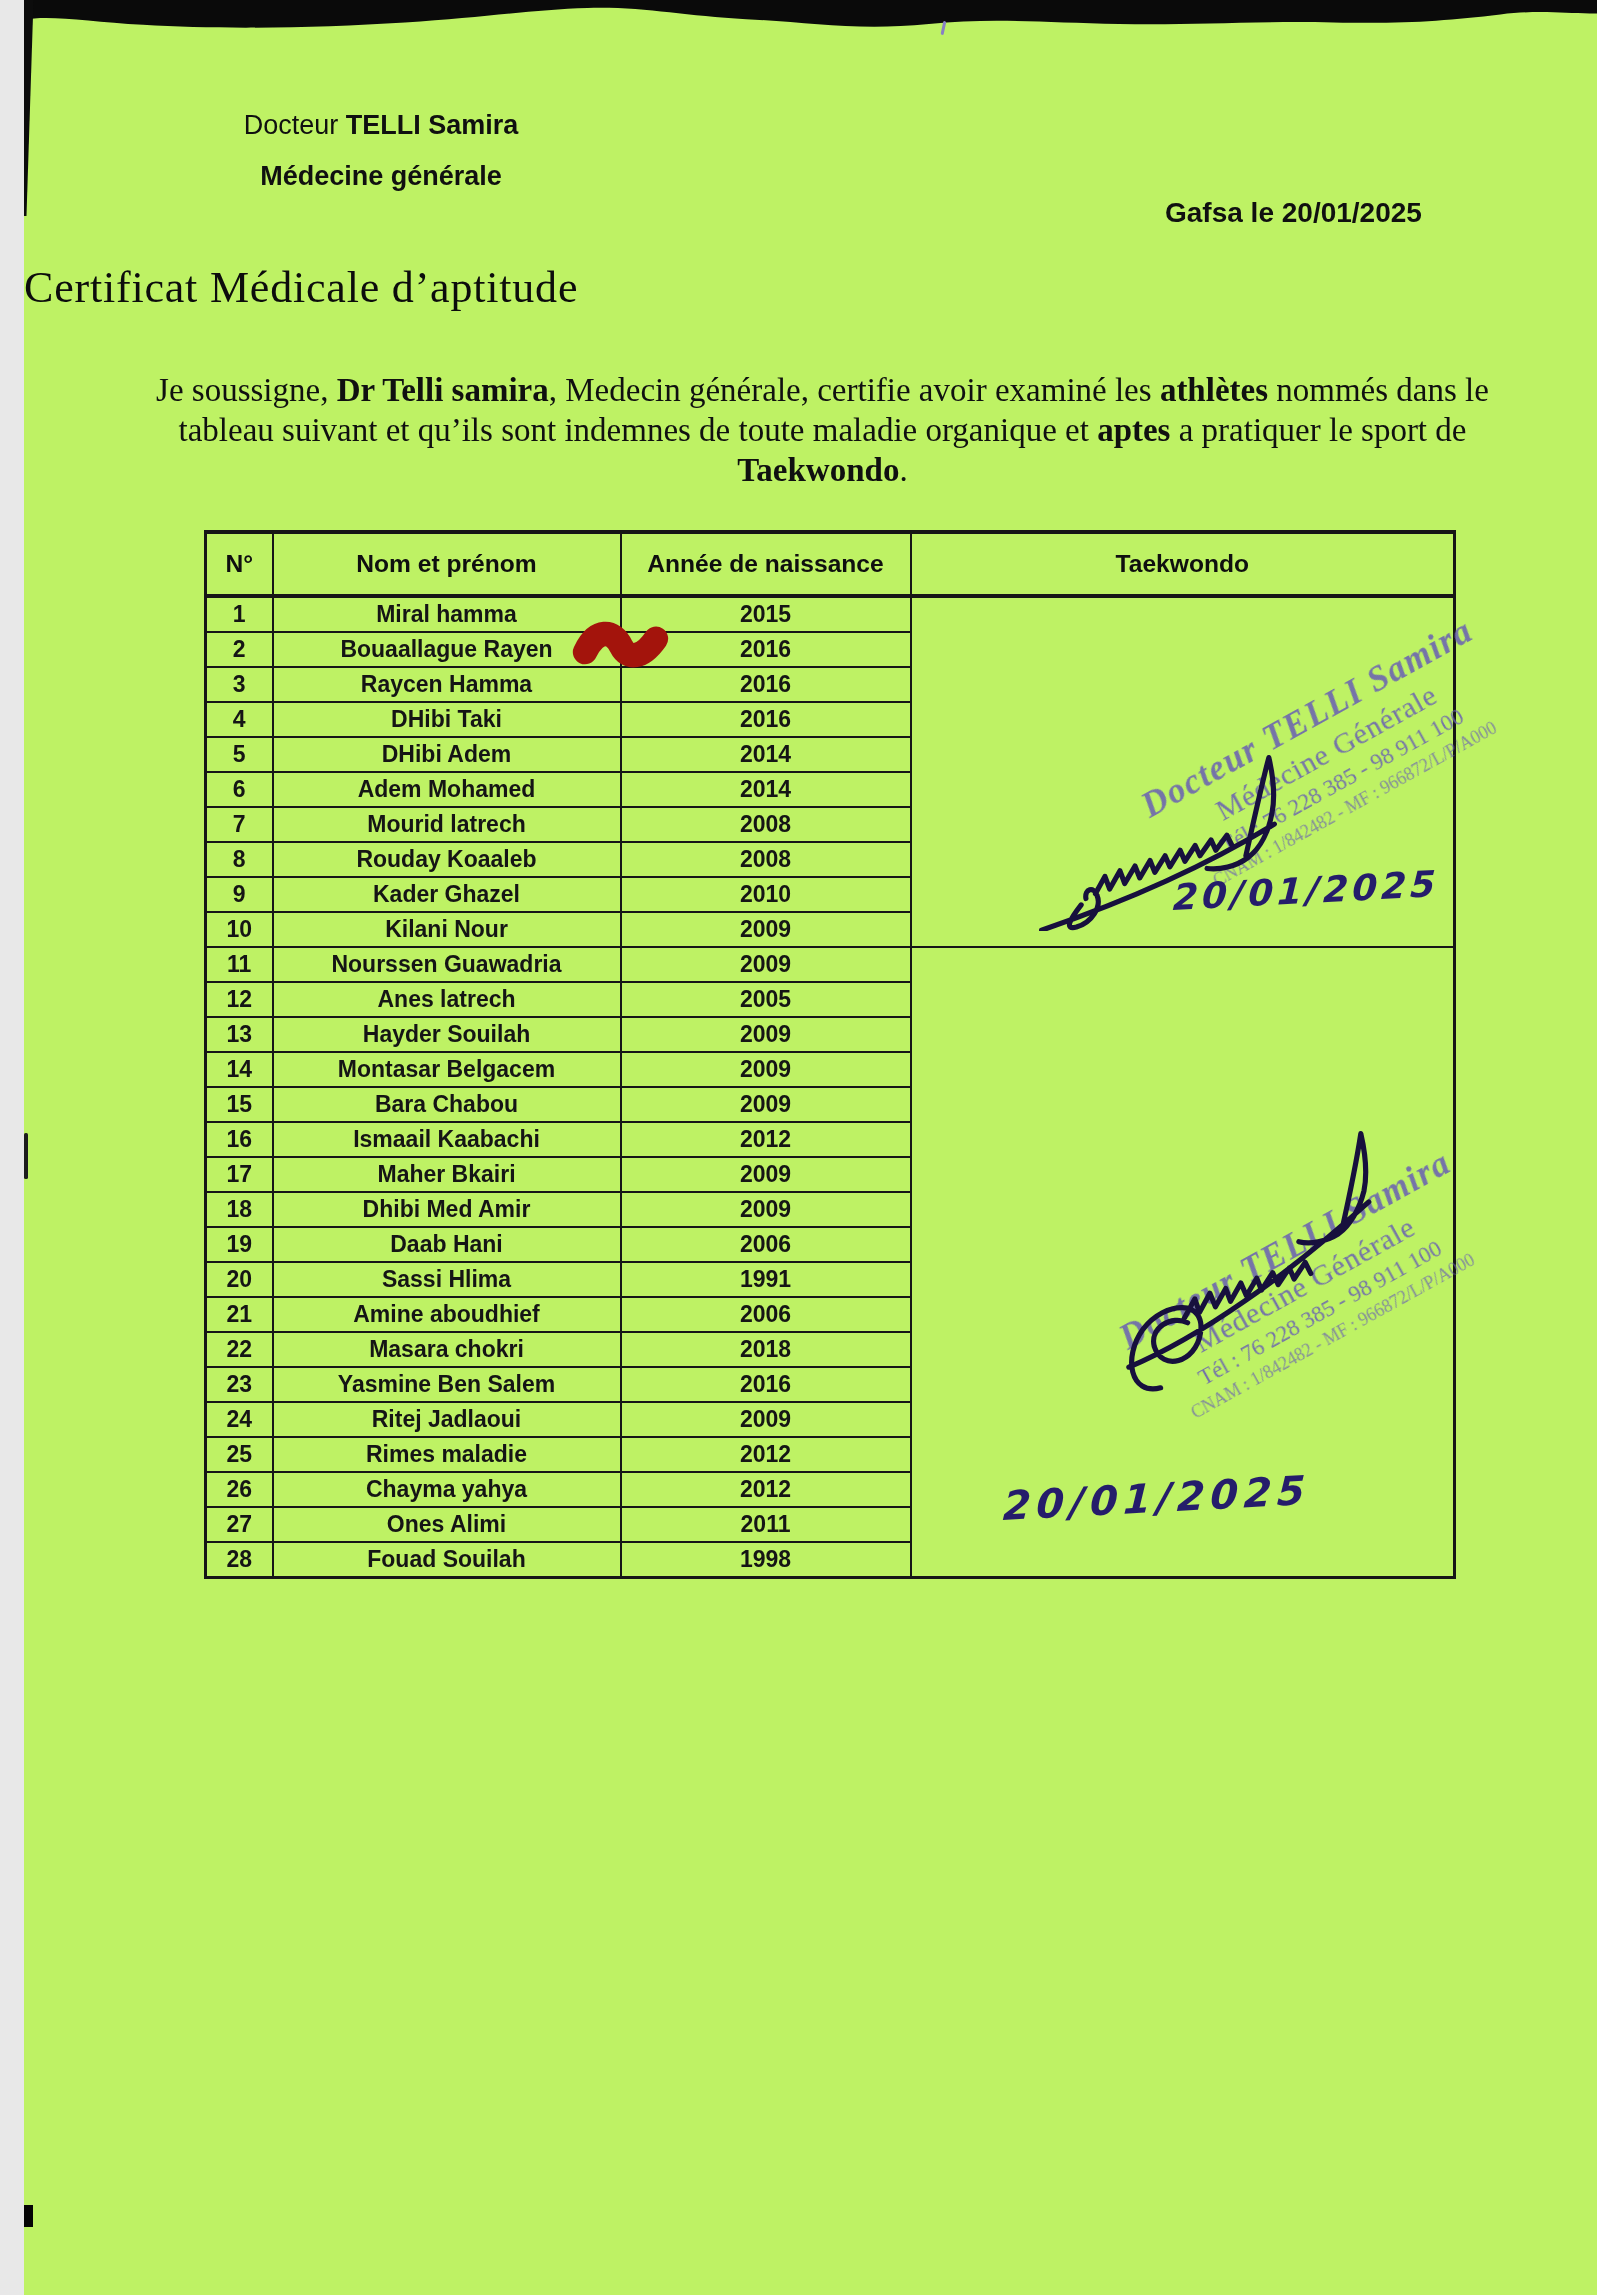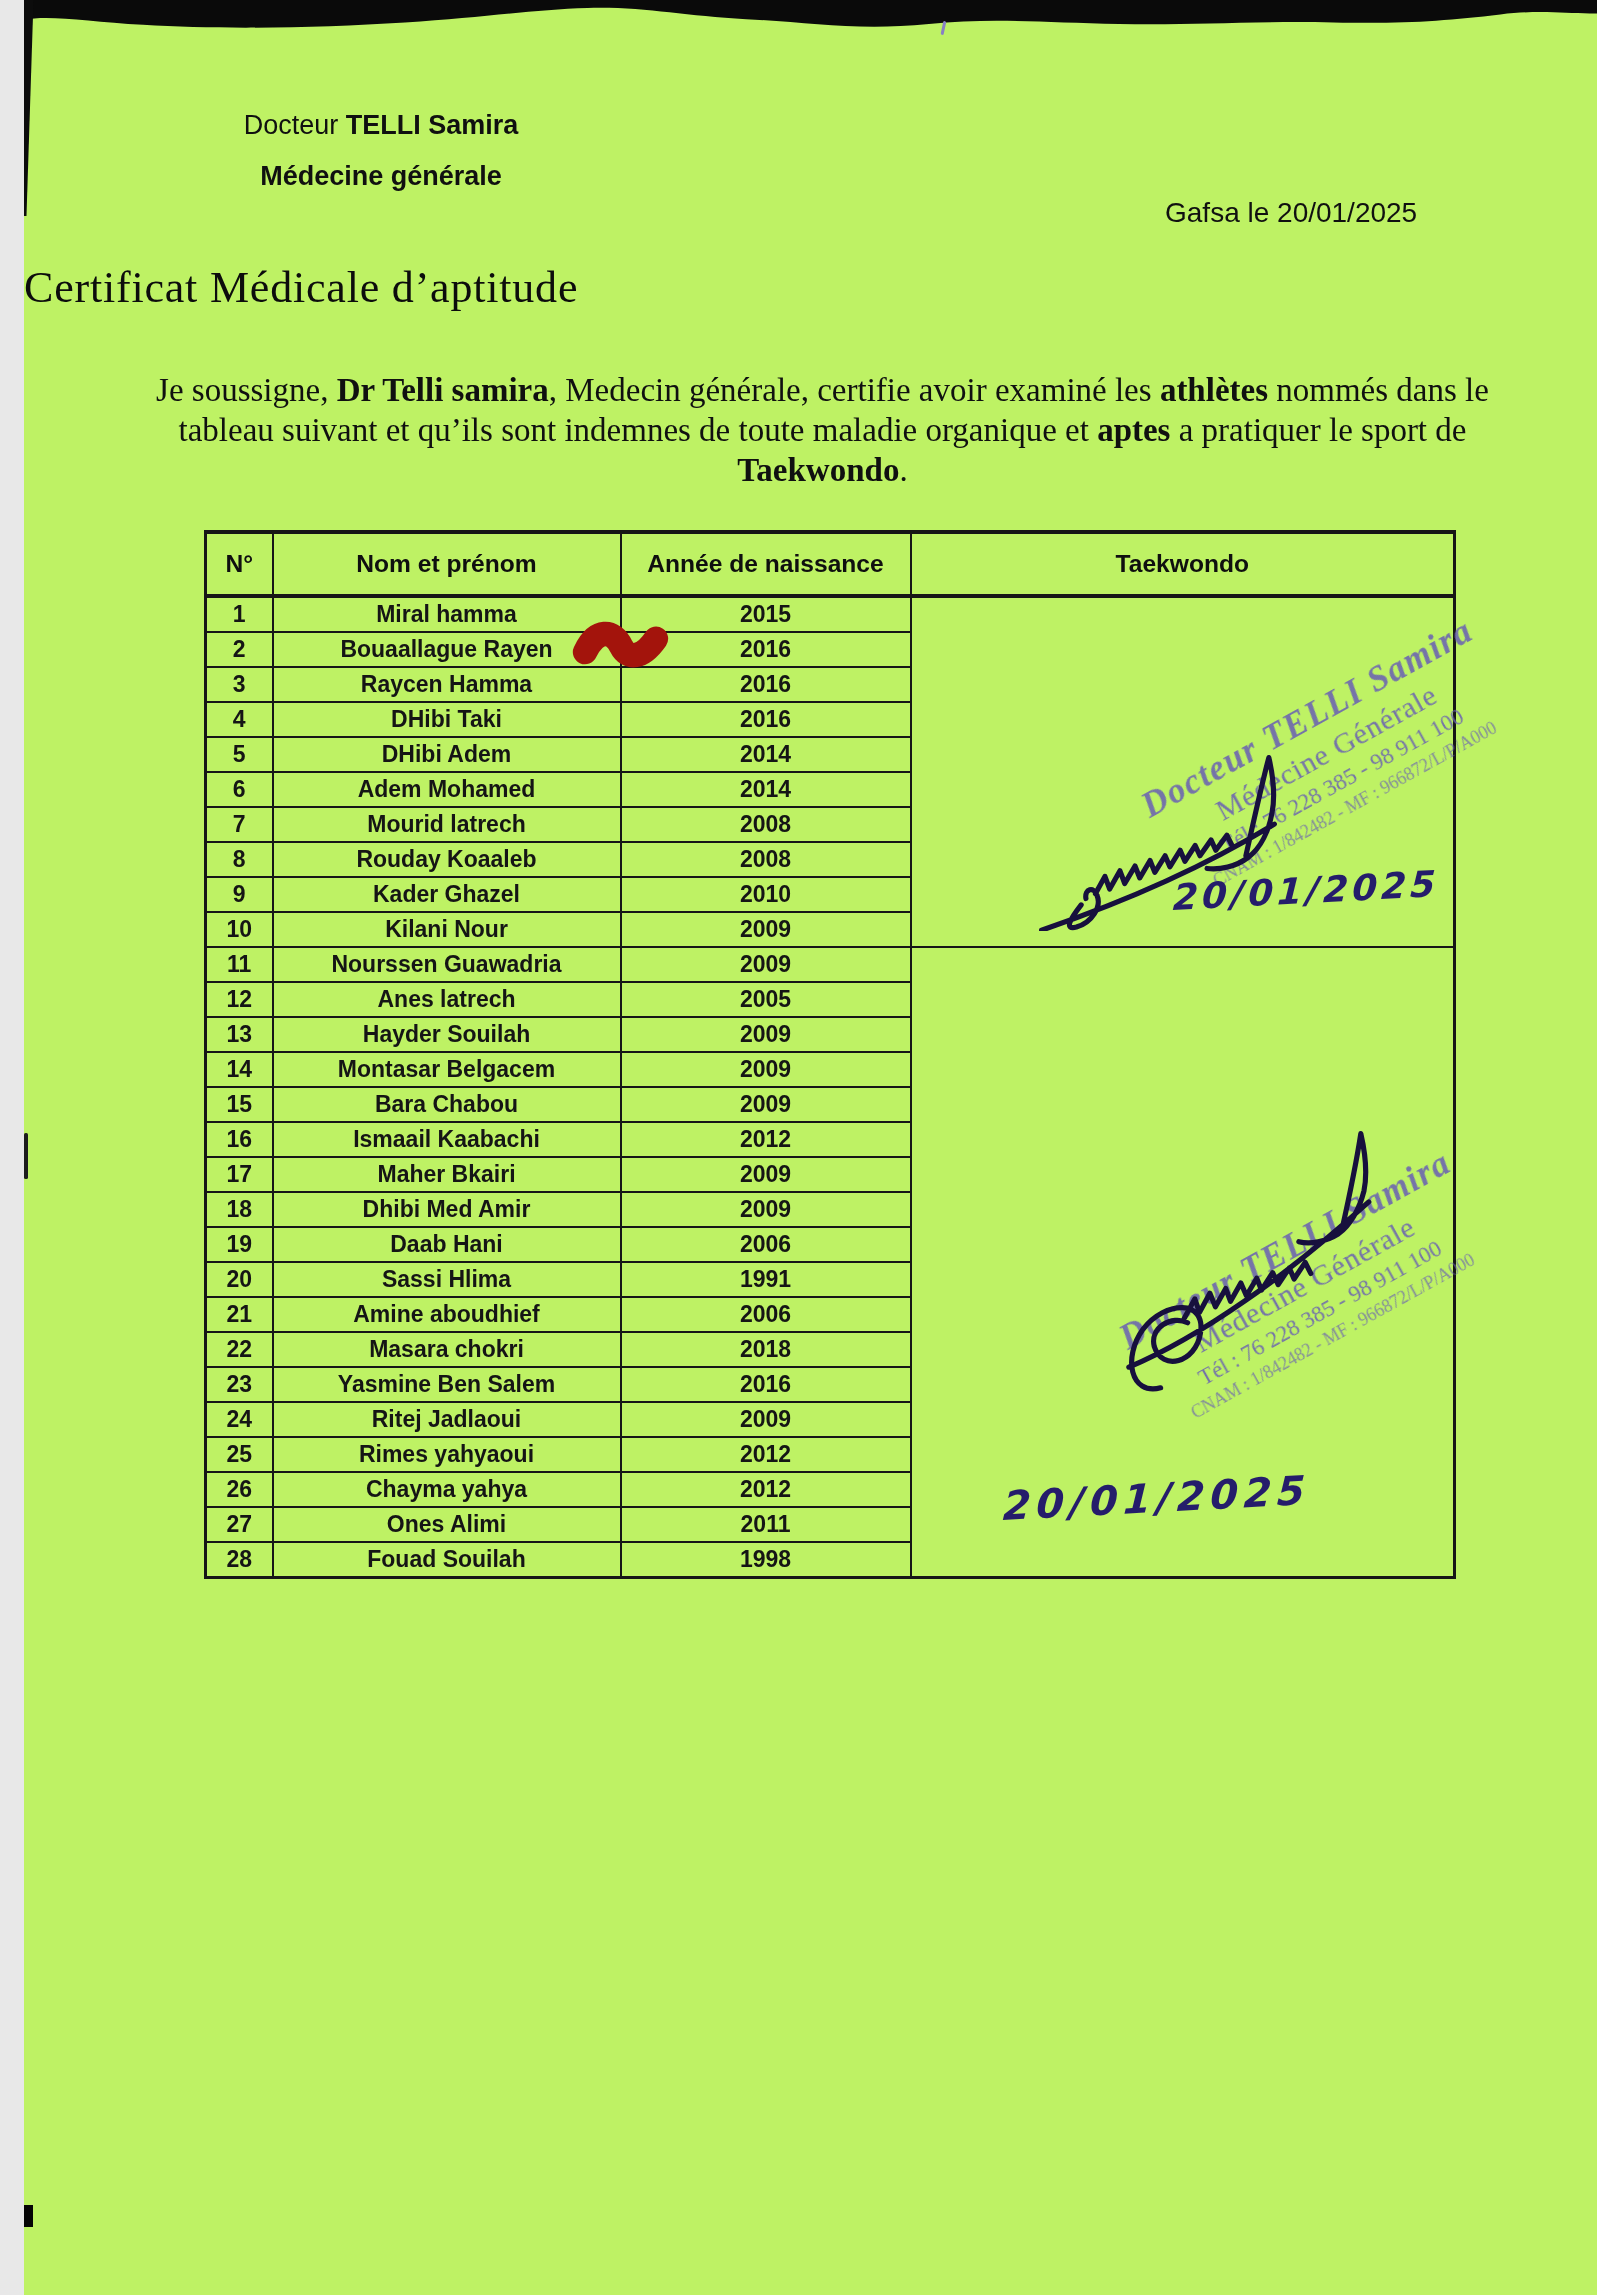--- a/index.html
+++ b/index.html
@@ -17,21 +17,21 @@
   .left-strip{
     position:absolute;left:0;top:0;width:9.5px;height:216px;background:#0c0c0c;
     clip-path:polygon(0 0,100% 0,26% 100%,0 100%);
   }
   .left-tick{position:absolute;left:0;top:1133px;width:4px;height:46px;background:#1d1d1d;border-radius:1.6px;}
   .corner-mark{position:absolute;left:0;top:2205px;width:8.7px;height:22px;background:#050505;}
   .purple-dash{position:absolute;left:918px;top:20.6px;width:3.2px;height:13.5px;background:#8880c4;transform:rotate(12deg);border-radius:1.6px;}
   
   .clinic{position:absolute;left:119px;top:100px;width:476px;text-align:center;font-size:27px;line-height:51px;font-weight:700;color:#101010;}
   .clinic .light{font-weight:400;}
-  .place-date{position:absolute;left:1141px;top:197px;font-size:28px;font-weight:400;color:#101010;}
+  .place-date{position:absolute;left:1141px;top:197px;font-size:28px;font-weight:700;color:#101010;}
   
   .doc-title{
     position:absolute;left:0;top:262px;width:1597px;
     font-family:"Liberation Serif", serif;font-size:44px;font-weight:500;letter-spacing:0.8px;color:#0c0c0c;
   }
   .intro{
     position:absolute;left:127px;top:337px;width:1343px;
     font-family:"Liberation Serif", serif;font-size:33px;line-height:40px;
     text-align:center;color:#101010;
   }
@@ -226,21 +226,21 @@
           <td>Yasmine Ben Salem</td>
           <td>2016</td>
         </tr>
         <tr>
           <td>24</td>
           <td>Ritej Jadlaoui</td>
           <td>2009</td>
         </tr>
         <tr>
           <td>25</td>
-          <td>Rimes yahyaoui</td>
+          <td>Rimes maladie</td>
           <td>2012</td>
         </tr>
         <tr>
           <td>26</td>
           <td>Chayma yahya</td>
           <td>2012</td>
         </tr>
         <tr>
           <td>27</td>
           <td>Ones Alimi</td>

